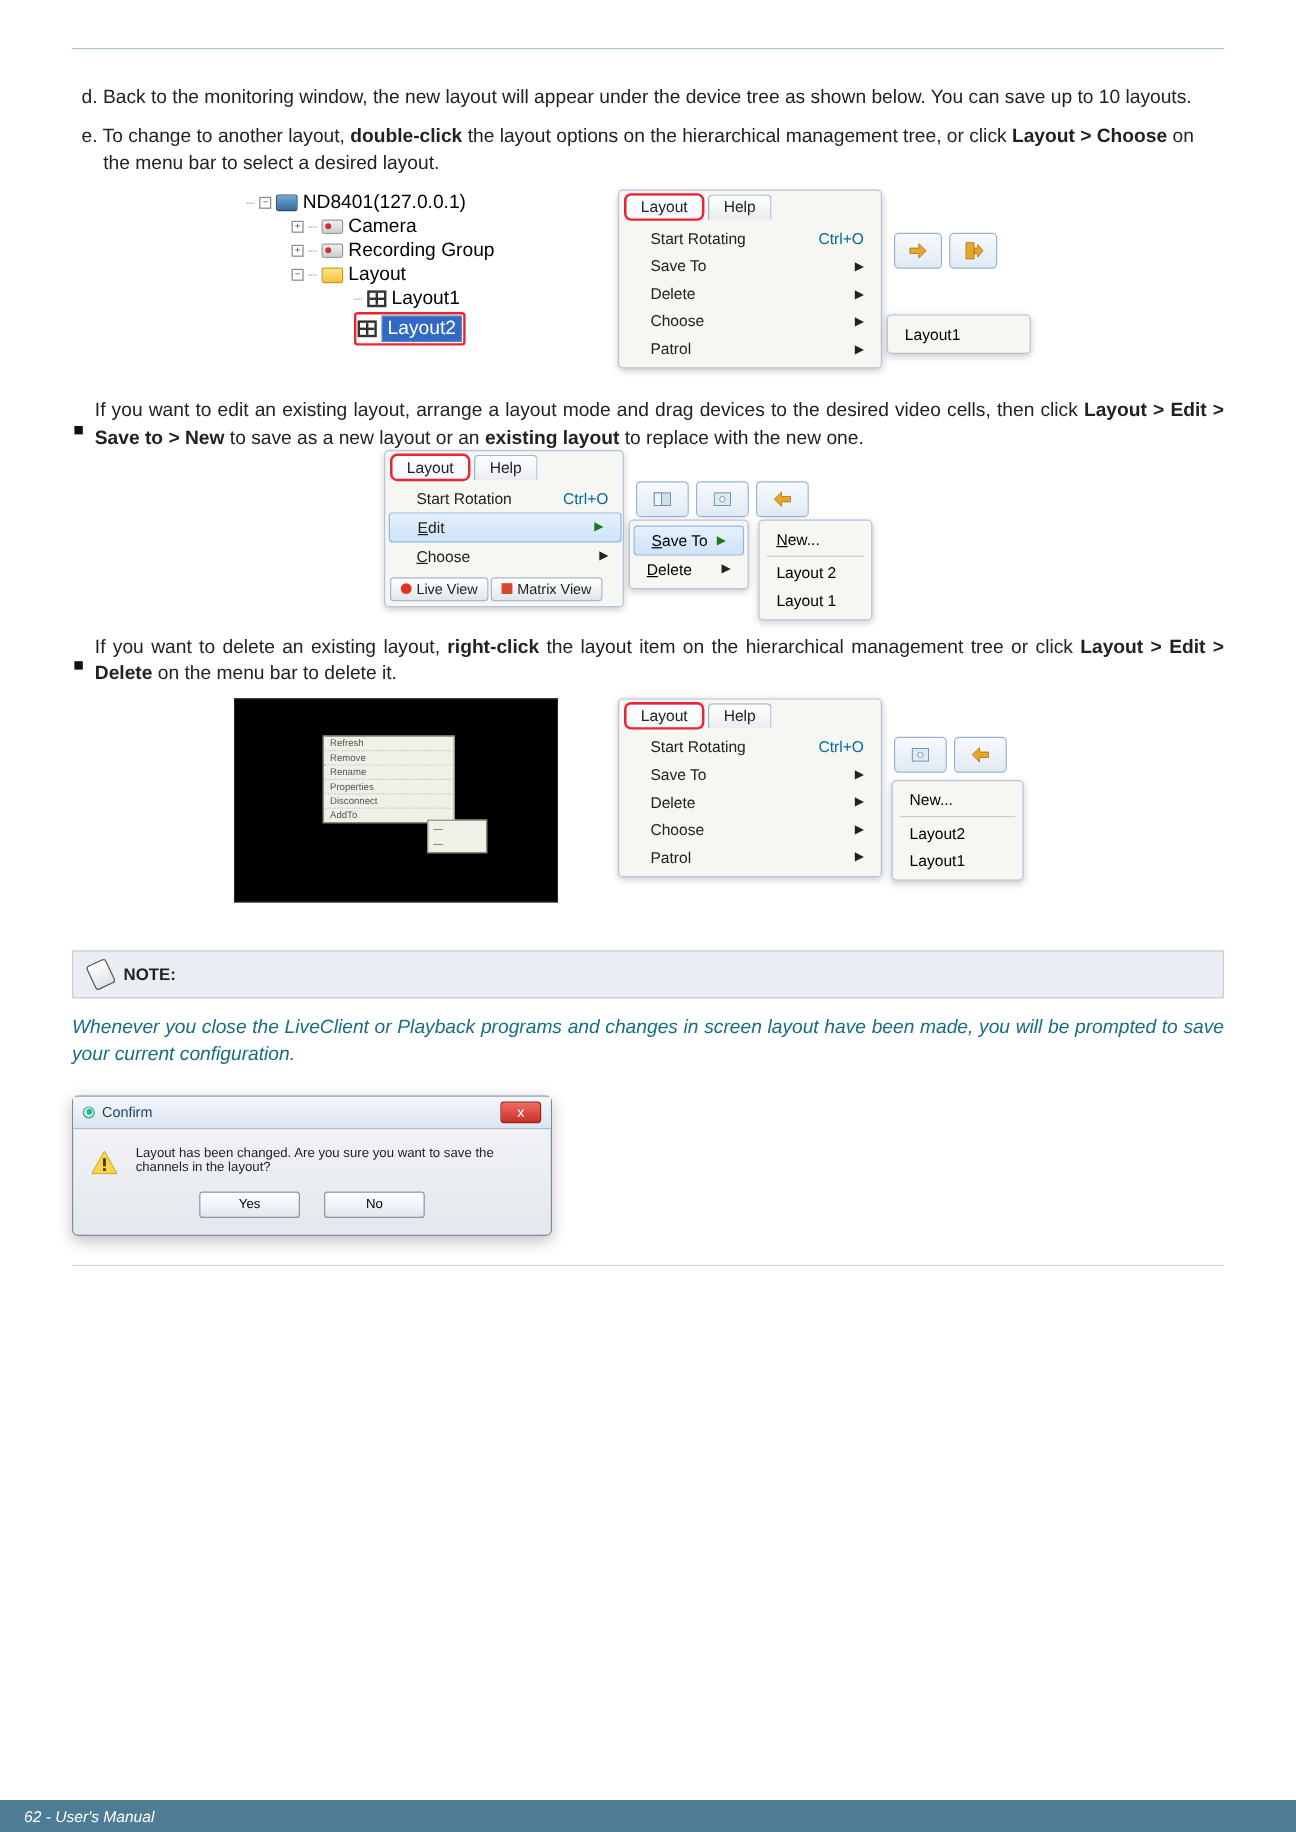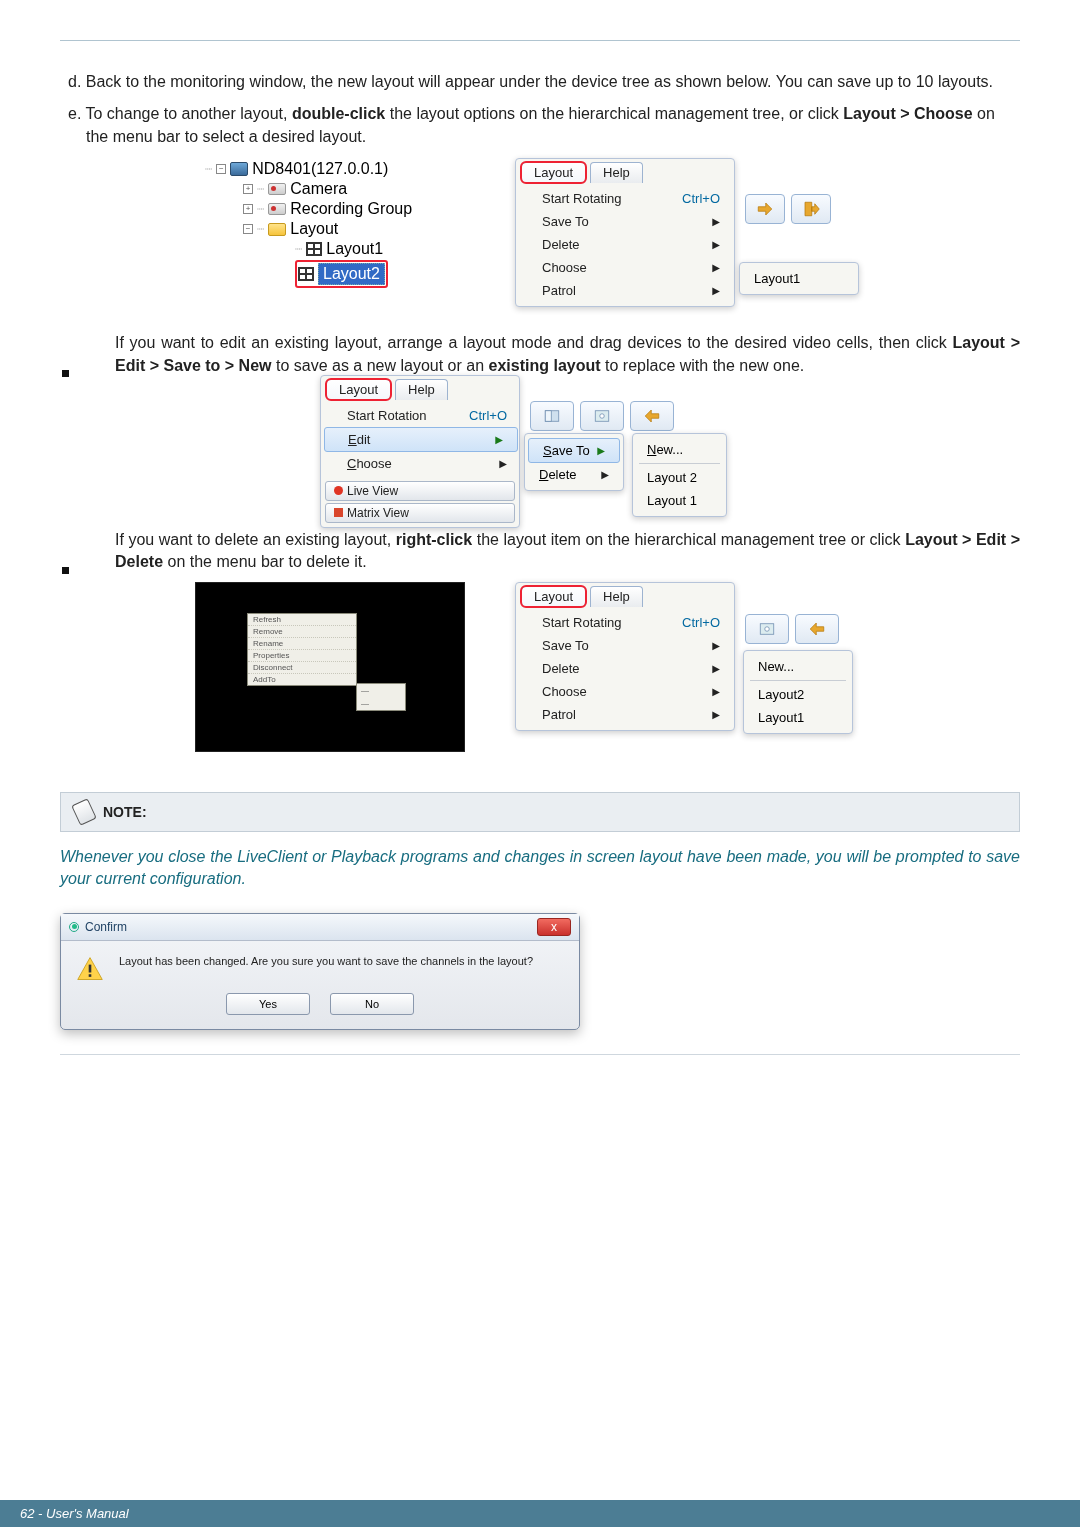--- a/index.html
+++ b/index.html
@@ -16,21 +16,21 @@
     background: #4c7d94;
     color: #fff;
     padding: 6px 14px;
     font-size: 14px;
     font-weight: bold;
   }
   .header-sep { border-bottom: 1px solid #b0c4d0; margin-bottom: 30px; }
   .para { font-size: 16px; color: #222; margin-bottom: 10px; line-height: 1.4; }
   .para-indent { padding-left: 26px; text-indent: -18px; }
   .bold { font-weight: bold; }
-  .bullet-row { display: flex; align-items: flex-end; margin-top: 14px; gap: 36px; }
+  .bullet-row { display: flex; align-items: center; margin-top: 14px; }
   .bullet-sq { width: 7px; height: 7px; background: #111; margin: 7px 10px 0 2px; flex-shrink: 0; }
   .justify { text-align: justify; }
   .tree-box { width: 260px; }
   .tree-line { display: flex; align-items: center; gap: 4px; margin: 2px 0; }
   .tree-dots { color: #aaa; font-size: 12px; }
   .sq-toggle { width: 10px; height: 10px; border: 1px solid #888; font-size: 8px; line-height: 8px; text-align: center; color: #555; }
   .ic-monitor { width: 18px; height: 14px; background: linear-gradient(#6ea8d8,#3a6a9a); border: 1px solid #2a4a6a; border-radius: 2px; }
   .ic-cam { width: 18px; height: 12px; background: linear-gradient(#f0f0f0,#cdcdcd); border: 1px solid #999; border-radius: 2px; position: relative; }
   .ic-cam::after { content:""; position:absolute; left:2px; top:2px; width:5px; height:5px; background:#c33; border-radius:50%; }
   .ic-folder { width: 18px; height: 13px; background: linear-gradient(#ffe38a,#f6c43c); border: 1px solid #c79a1e; border-radius: 2px; }
@@ -80,34 +80,34 @@
   .submenu .menu-item { padding: 4px 14px; }
 
   .nav-icons { display:flex; gap:6px; position:absolute; }
   .nav-btn { width: 40px; height: 30px; background: linear-gradient(#f8fbff,#e0e9f3); border:1px solid #98b3d4; border-radius:4px; display:flex; align-items:center; justify-content:center; }
   .nav-btn svg { width:20px; height:18px; }
 
   .figure-row { display: flex; justify-content: center; gap: 50px; margin: 8px 0 8px 0; }
 
   
   .vid-preview { width: 270px; height: 170px; background: #000; border: 1px solid #222; position: relative; }
-  .ctxmenu { position:absolute; top:30px; left:51px; width:110px; background:#f0efe8; border:1px solid #8a8a7a; font-size:8px; color:#555; }
+  .ctxmenu { position:absolute; top:30px; left:73px; width:110px; background:#f0efe8; border:1px solid #8a8a7a; font-size:8px; color:#555; }
   .ctxmenu div { padding: 1px 5px; border-bottom: 1px dotted #c8c7bb; }
   .ctxmenu div:last-child { border-bottom: none; }
   .sub-ctx { position:absolute; top:100px; left:160px; width:50px; background:#f0efe8; border:1px solid #8a8a7a; font-size:8px; color:#555; }
   .sub-ctx div { padding: 2px 4px; }
 
   
   .note-box { border: 1px solid #c3cdd6; background:#eaeef2; padding: 8px 14px; margin-top: 40px; display:flex; align-items:center; gap:10px; }
   .note-ic { width:18px; height:22px; transform: rotate(-25deg); border:1px solid #555; border-radius:3px; background:linear-gradient(#fff,#dfe3e7); }
   .note-title { font-weight: bold; font-size: 14px; color:#222; }
   .note-body { font-style: italic; color:#186d80; font-size: 16px; margin-top: 14px; line-height:1.4; text-align: justify; }
 
   .dialog {
-    width: 520px; margin-top: 22px;
+    width: 400px; margin-top: 22px;
     border: 1px solid #7a8aa2; border-radius: 5px;
     background: linear-gradient(#f4f6f9,#e4e7ec);
     box-shadow: 0 4px 12px rgba(0,0,0,.25);
   }
   .dialog-titlebar {
     display:flex; justify-content:space-between; align-items:center;
     padding: 4px 8px;
     background: linear-gradient(#f5f8fc,#dbe4ef);
     border-bottom:1px solid #b3bccb;
   }
@@ -125,21 +125,21 @@
     margin-top: auto;
     background: #4c7d94;
     color: #fff;
     font-size: 13px;
     font-style: italic;
     padding: 6px 20px;
   }
   .sep-line { border-top: 1px solid #cfd7de; margin-top: 24px; }
 
   .tab-buttons-row {
-    display:flex; gap:2px; padding:0; margin-top:2px;flex-direction:column;
+    display:flex; gap:2px; padding:0; margin-top:2px;
   }
   .tabbtn {
     background: linear-gradient(#fff,#e2e6eb);
     border:1px solid #aab7c9; border-radius: 3px;
     padding: 2px 8px; font-size: 12px;
     display:flex; align-items:center; gap:4px;
   }
   .red-dot { width:9px; height:9px; border-radius:50%; background:#e03424; display:inline-block;}
   .red-sq { width:9px; height:9px; background:#d9462c; display:inline-block;}
   .underline-letter { text-decoration: underline; }

